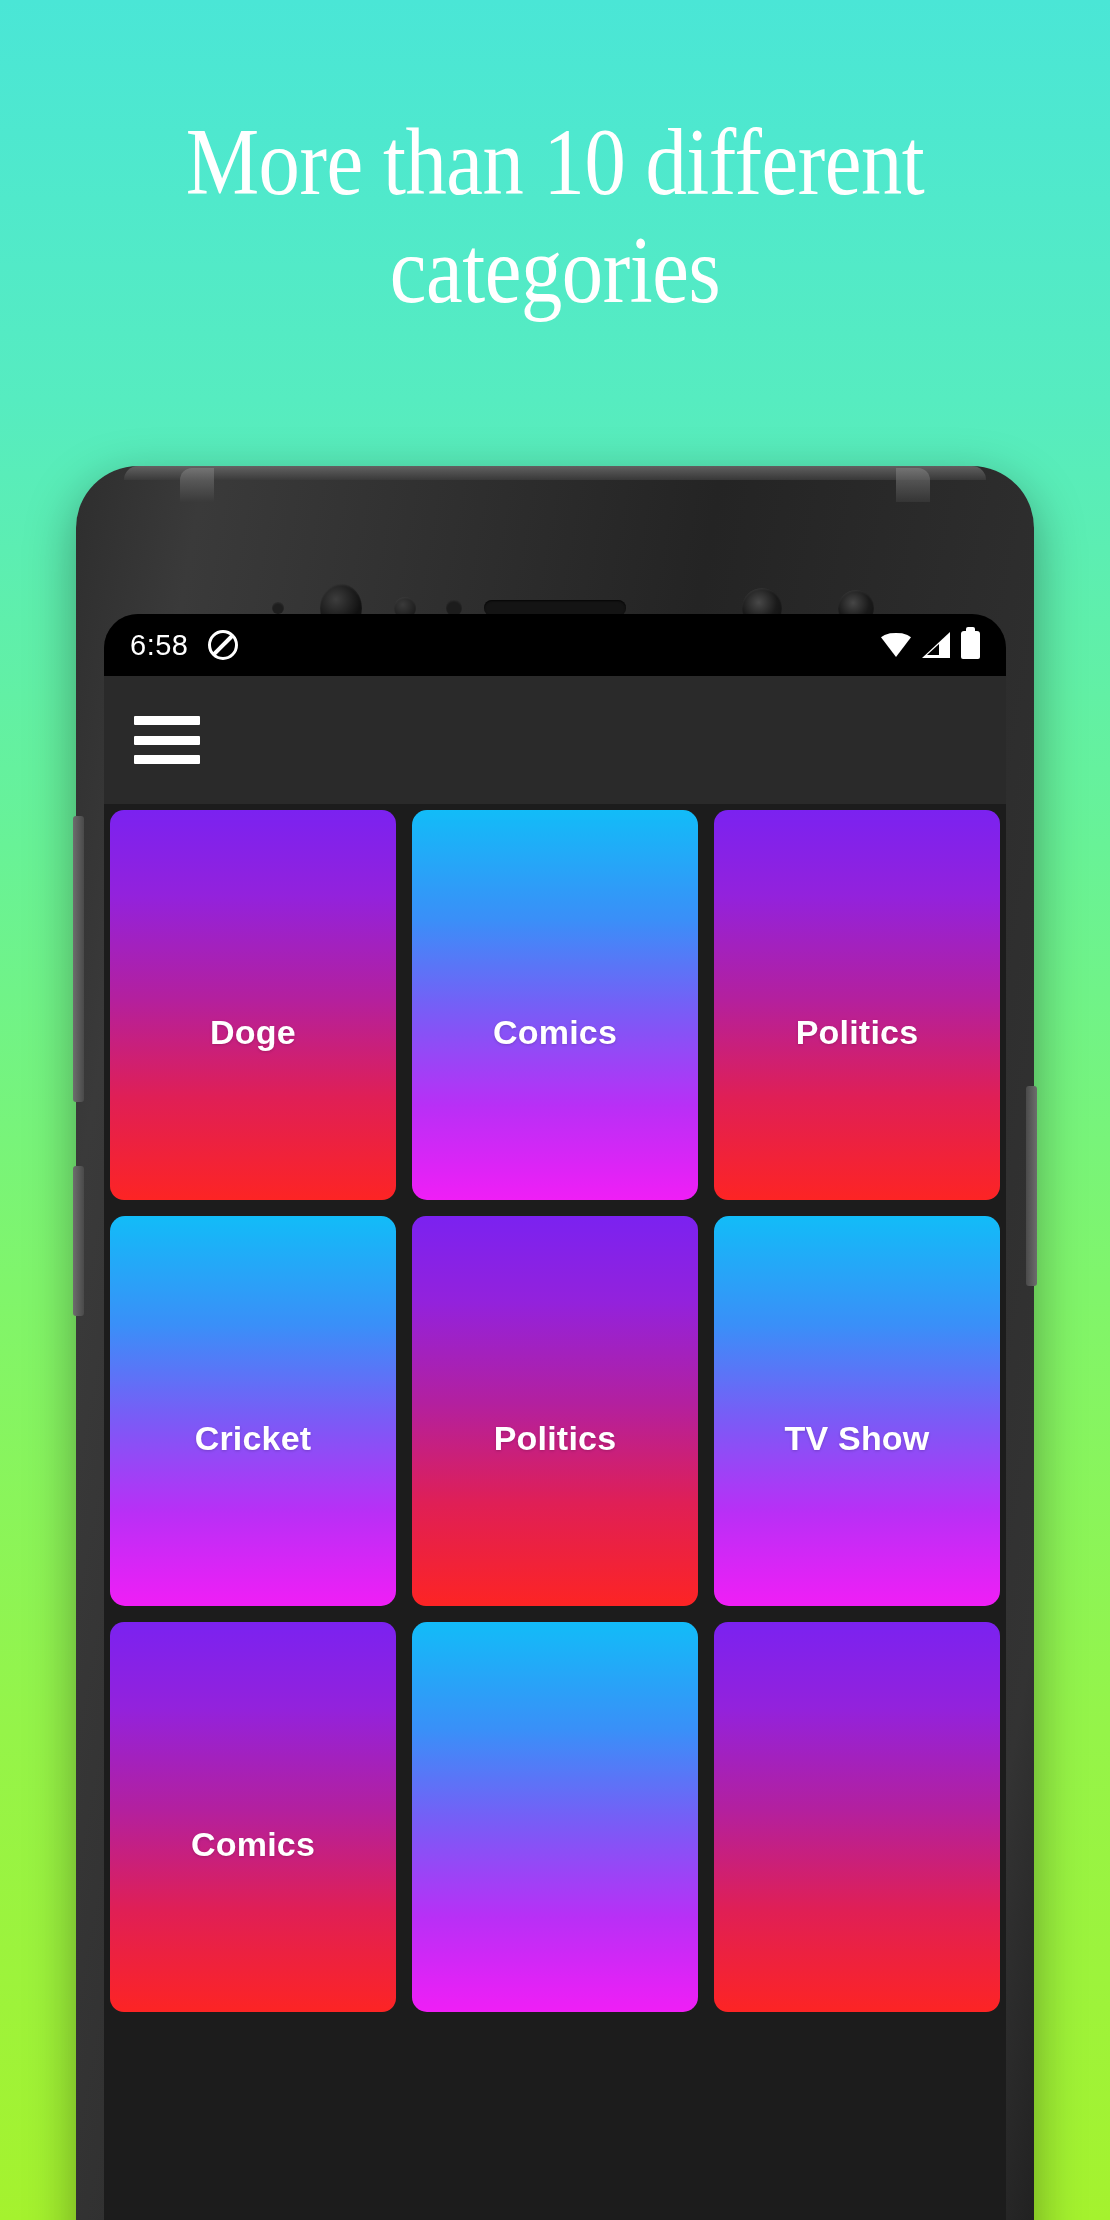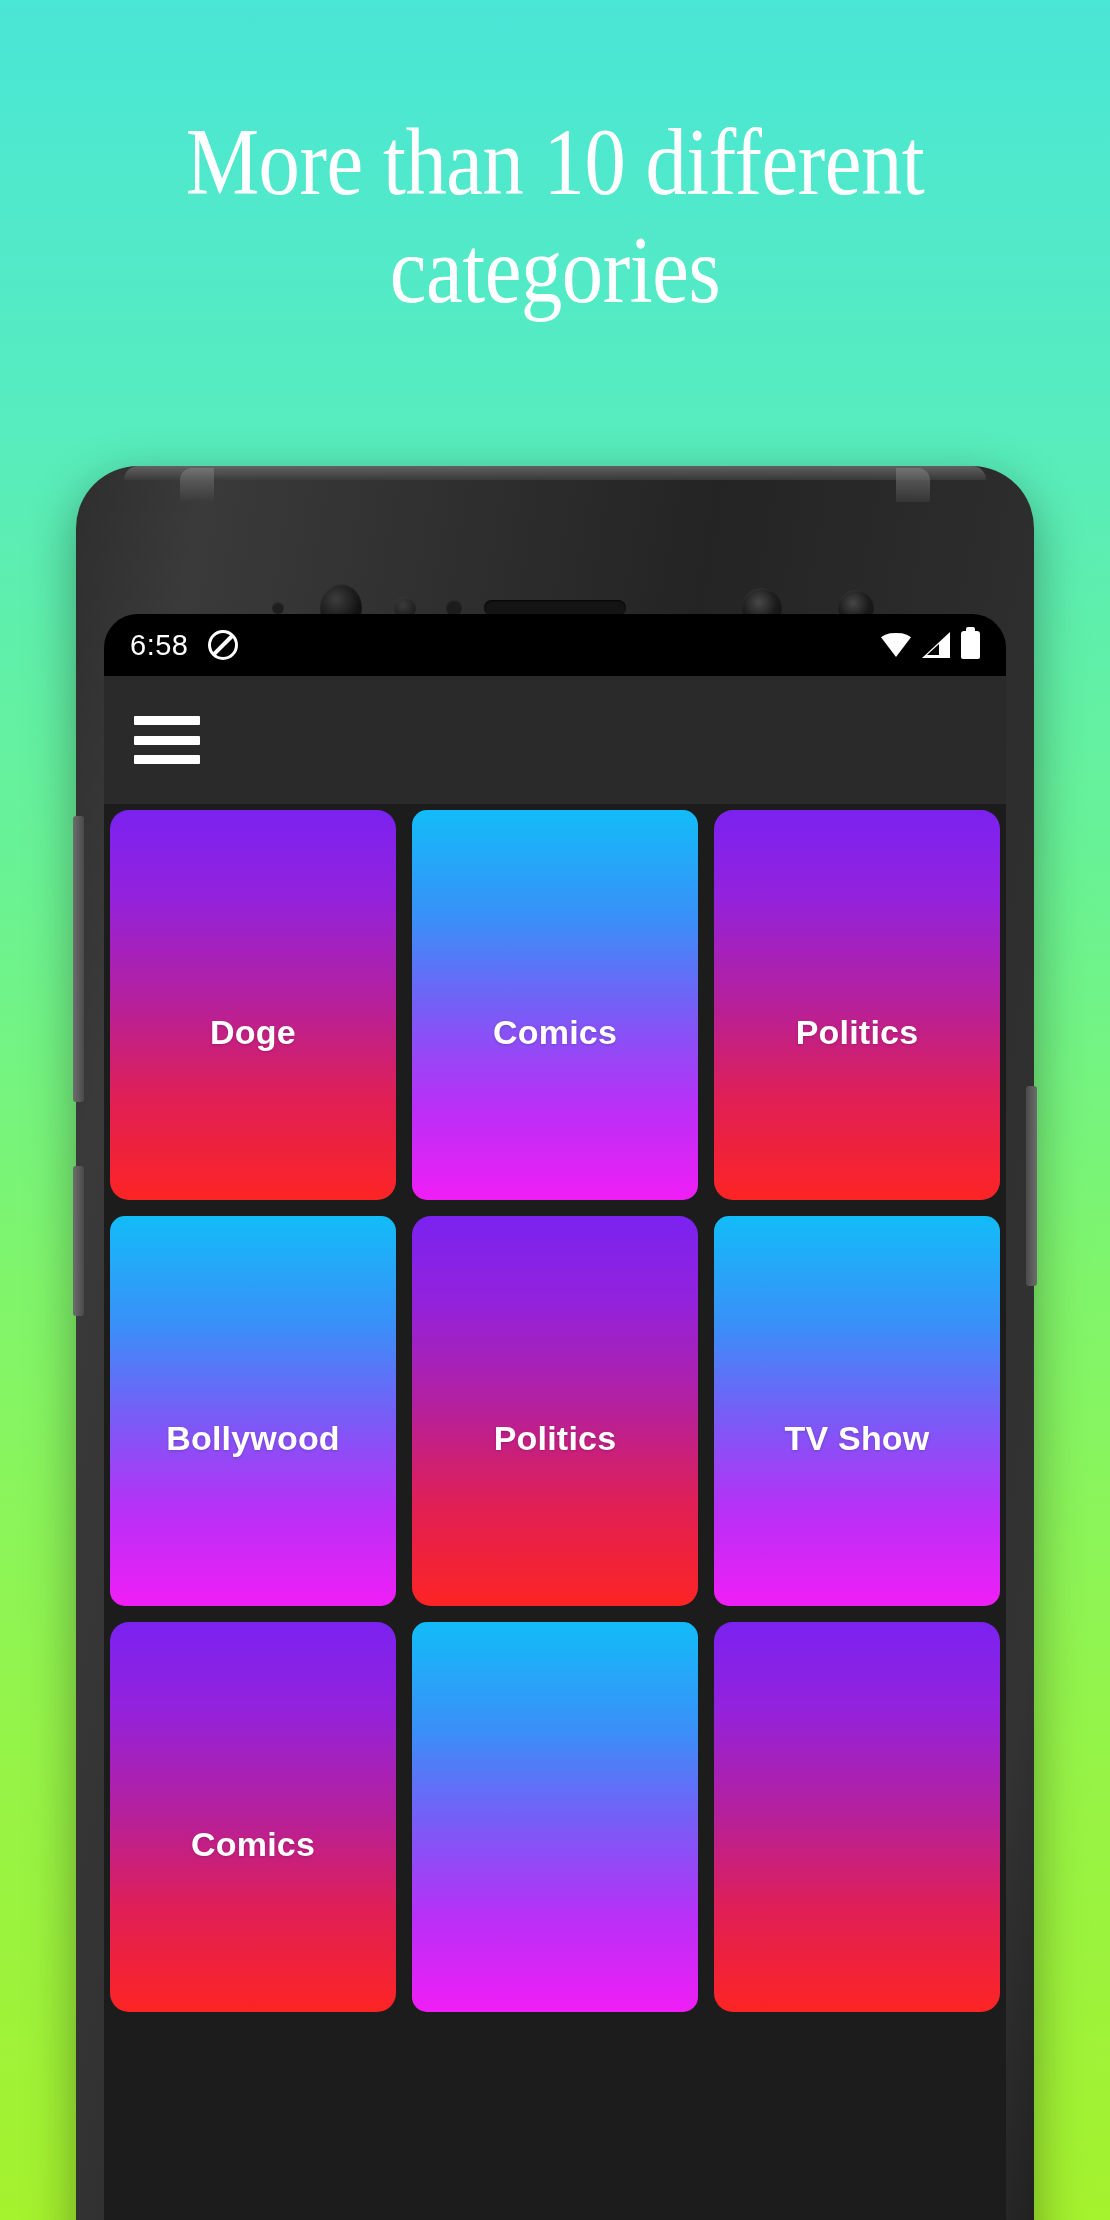--- a/index.html
+++ b/index.html
@@ -235,21 +235,20 @@
     cursor:pointer;
     overflow:hidden;
   }
   .card.g-violet {
     background:linear-gradient(180deg,
       #7b22f0 0%,
       #9322dc 22%,
       #b3209f 48%,
       #e01f55 74%,
       #fd2424 100%);
-    border-radius:19px;
   }
   .card.g-cyan {
     background:linear-gradient(180deg,
       #12bcf8 0%,
       #3a8ff8 28%,
       #7a5bf6 52%,
       #b92ff6 76%,
       #f01ef6 100%);
     border-radius:15px;
   }
@@ -315,21 +314,21 @@
         <div class="card g-violet">
           <span class="card-label">Doge</span>
         </div>
         <div class="card g-cyan">
           <span class="card-label">Comics</span>
         </div>
         <div class="card g-violet">
           <span class="card-label">Politics</span>
         </div>
         <div class="card g-cyan">
-          <span class="card-label">Bollywood</span>
+          <span class="card-label">Cricket</span>
         </div>
         <div class="card g-violet">
           <span class="card-label">Politics</span>
         </div>
         <div class="card g-cyan">
           <span class="card-label">TV Show</span>
         </div>
         <div class="card g-violet">
           <span class="card-label">Comics</span>
         </div>

